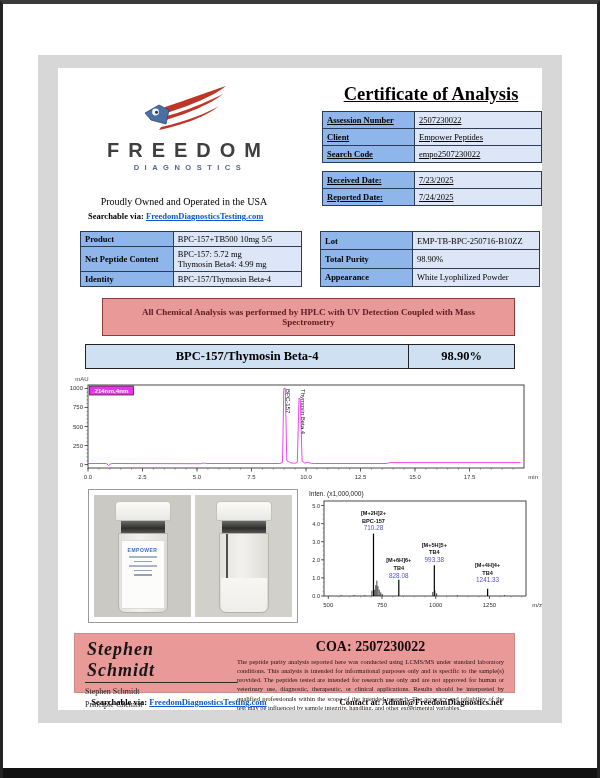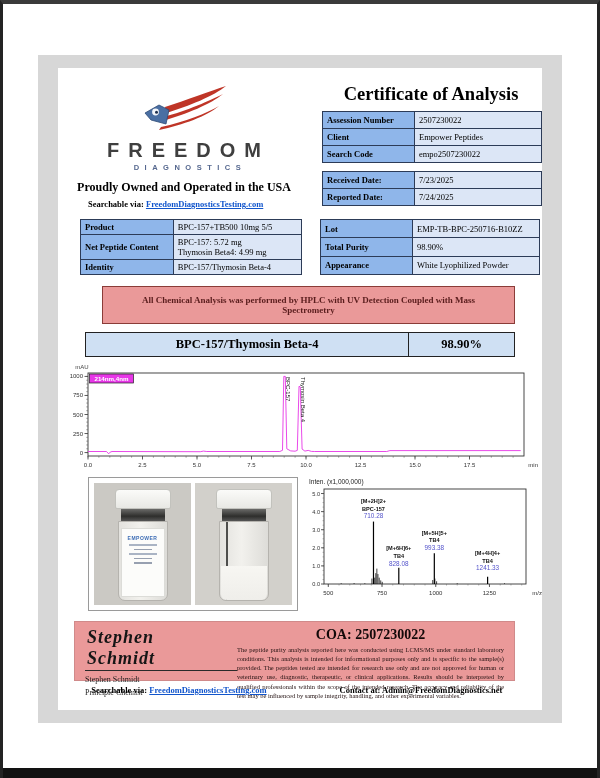--- a/index.html
+++ b/index.html
@@ -8,24 +8,24 @@
     font-family:"Liberation Serif", serif;overflow:hidden;}
   .bottom-bar{position:absolute;left:0;right:0;bottom:0;height:10px;background:#121212;}
   .page-frame{position:absolute;left:35px;top:51px;width:524px;height:668px;background:var(--page_gray);}
   .page{position:absolute;left:20px;top:13px;width:484px;height:642px;background:#fff;box-sizing:border-box;padding:12px 0 0 0;overflow:hidden;}
 
   
   .header-grid{display:grid;grid-template-columns:252px 1fr;}
   .logo-col{text-align:center;padding-top:6px;}
   .brand{font-family:"Liberation Sans",sans-serif;font-weight:bold;font-size:20px;letter-spacing:9px;color:var(--brand_dark);padding-left:9px;line-height:1.05;}
   .brand-sub{font-family:"Liberation Sans",sans-serif;font-weight:bold;font-size:7.5px;letter-spacing:5.5px;color:var(--brand_slate);padding-left:12px;margin-top:2px;text-align:center;}
-  .tagline{font-weight:bold;font-size:12px;margin-top:8px;}
+  .tagline{font-weight:normal;font-size:10px;margin-top:24px;}
   .search-line{font-weight:bold;font-size:8.5px;text-align:left;margin:4px 0 0 30px;}
   a.doclink{color:var(--link_blue);}
-  .cert-col{padding:4px 2px 0 10px;}
+  .cert-col{padding:4px 2px 0 10px;text-decoration:underline;}
   .cert-title{font-size:18.5px;font-weight:bold;text-align:center;margin-bottom:6px;}
   table.info{border-collapse:collapse;width:220px;margin-left:2px;}
   table.info td{border:1px solid var(--table_border);font-size:8.5px;padding:2.5px 4px;height:11px;}
   td.lbl{background:var(--label_blue);font-weight:bold;width:42%;}
   td.val{background:var(--value_blue);}
   .tbl-gap{height:8px;}
 
   
   .tables-row{display:grid;grid-template-columns:244px 1fr;margin-top:10px;}
   table.ptable{border-collapse:collapse;width:222px;margin-left:22px;}

